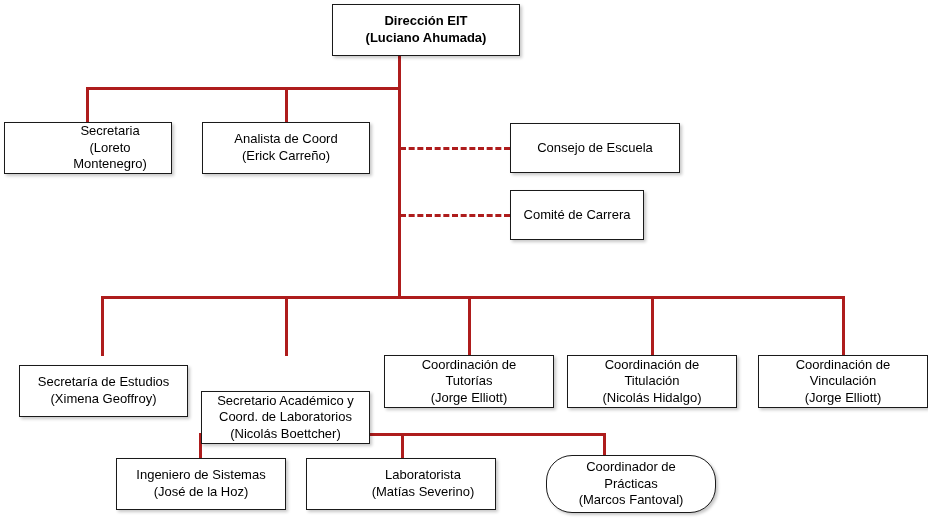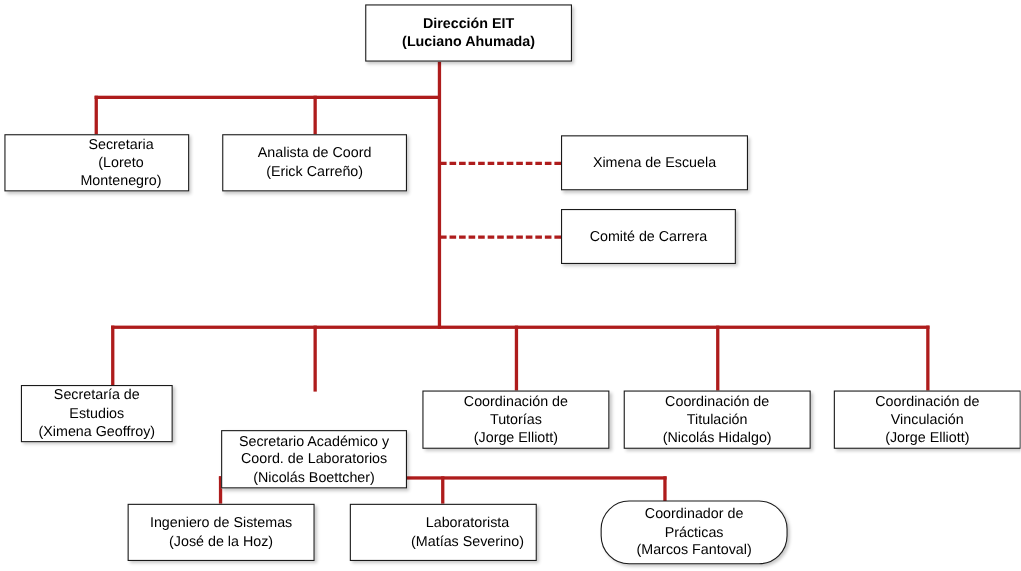--- a/index.html
+++ b/index.html
@@ -90,28 +90,28 @@
     <span class="node-text">Secretaria
 (Loreto Montenegro)</span>
   </div>
 
   <div class="node" style="left:202px; top:122px; width:168px; height:52px;">
     <span class="node-text">Analista de Coord
 (Erick Carreño)</span>
   </div>
 
   <div class="node" style="left:510px; top:123px; width:170px; height:50px;">
-    <span class="node-text">Ximena de Escuela</span>
+    <span class="node-text">Consejo de Escuela</span>
   </div>
 
-  <div class="node" style="left:510px; top:190px; width:159px; height:50px;">
+  <div class="node" style="left:510px; top:190px; width:134px; height:50px;">
     <span class="node-text">Comité de Carrera</span>
   </div>
 
-  <div class="node" style="left:19px; top:350px; width:138px; height:52px;">
+  <div class="node" style="left:19px; top:365px; width:169px; height:52px;">
     <span class="node-text">Secretaría de Estudios
 (Ximena Geoffroy)</span>
   </div>
 
   <div class="node" style="left:201px; top:355px; width:169px; height:53px;margin-top:36px;">
     <span class="node-text">Secretario Académico y
 Coord. de Laboratorios
 (Nicolás Boettcher)</span>
   </div>
 
@@ -131,21 +131,21 @@
     <span class="node-text">Coordinación de
 Vinculación
 (Jorge Elliott)</span>
   </div>
 
   <div class="node" style="left:116px; top:458px; width:170px; height:52px;">
     <span class="node-text">Ingeniero de Sistemas
 (José de la Hoz)</span>
   </div>
 
-  <div class="node" style="left:318px; top:458px; width:170px; height:52px;padding-left:48px;">
+  <div class="node" style="left:306px; top:458px; width:190px; height:52px;padding-left:48px;">
     <span class="node-text">Laboratorista
 (Matías Severino)</span>
   </div>
 
   <div class="node" style="left:546px; top:455px; width:170px; height:58px;border-radius:26px;">
     <span class="node-text">Coordinador de
 Prácticas
 (Marcos Fantoval)</span>
   </div>
 

